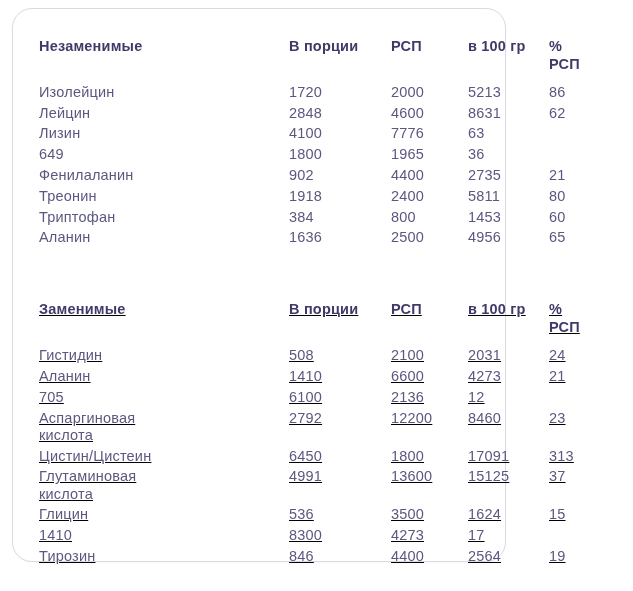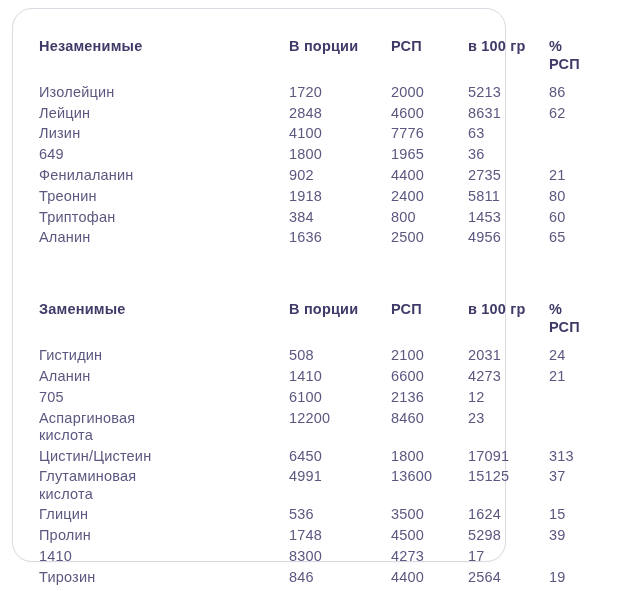--- a/index.html
+++ b/index.html
@@ -35,21 +35,21 @@
     letter-spacing: 0.2px;
   }
   .td {
     font-size: 14.5px;
     font-weight: 400;
     line-height: 17.2px;
     color: #5b5880;
     letter-spacing: 0.2px;
     white-space: pre-line;
   }
-  .section + .section { margin-top: 52px; }
+  .section + .section { margin-top: 52px; text-decoration: underline; }
 </style>
 </head>
 <body>
 
 <div class="card">
 
   <div class="section">
     <div class="tr thead">
       <div class="th">Незаменимые</div>
       <div class="th">В порции</div>
@@ -137,20 +137,21 @@
     </div>
     <div class="tr">
       <div class="td">705</div>
       <div class="td">6100</div>
       <div class="td">2136</div>
       <div class="td">12</div>
     </div>
     <div class="tr">
       <div class="td">Аспаргиновая
 кислота</div>
+      <div class="td">2792</div>
       <div class="td">12200</div>
       <div class="td">8460</div>
       <div class="td">23</div>
     </div>
     <div class="tr">
       <div class="td">Цистин/Цистеин</div>
       <div class="td">6450</div>
       <div class="td">1800</div>
       <div class="td">17091</div>
       <div class="td">313</div>
@@ -164,27 +165,20 @@
       <div class="td">37</div>
     </div>
     <div class="tr">
       <div class="td">Глицин</div>
       <div class="td">536</div>
       <div class="td">3500</div>
       <div class="td">1624</div>
       <div class="td">15</div>
     </div>
     <div class="tr">
-      <div class="td">Пролин</div>
-      <div class="td">1748</div>
-      <div class="td">4500</div>
-      <div class="td">5298</div>
-      <div class="td">39</div>
-    </div>
-    <div class="tr">
       <div class="td">1410</div>
       <div class="td">8300</div>
       <div class="td">4273</div>
       <div class="td">17</div>
     </div>
     <div class="tr">
       <div class="td">Тирозин</div>
       <div class="td">846</div>
       <div class="td">4400</div>
       <div class="td">2564</div>

